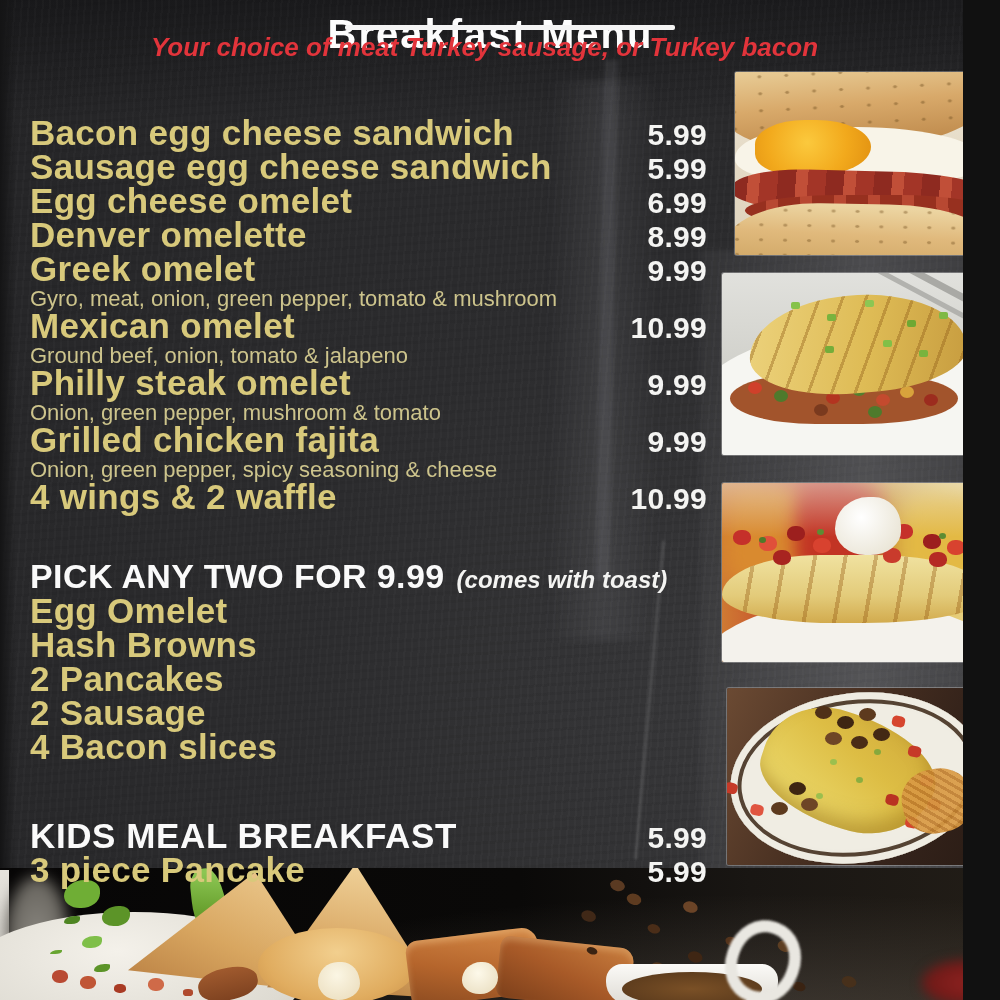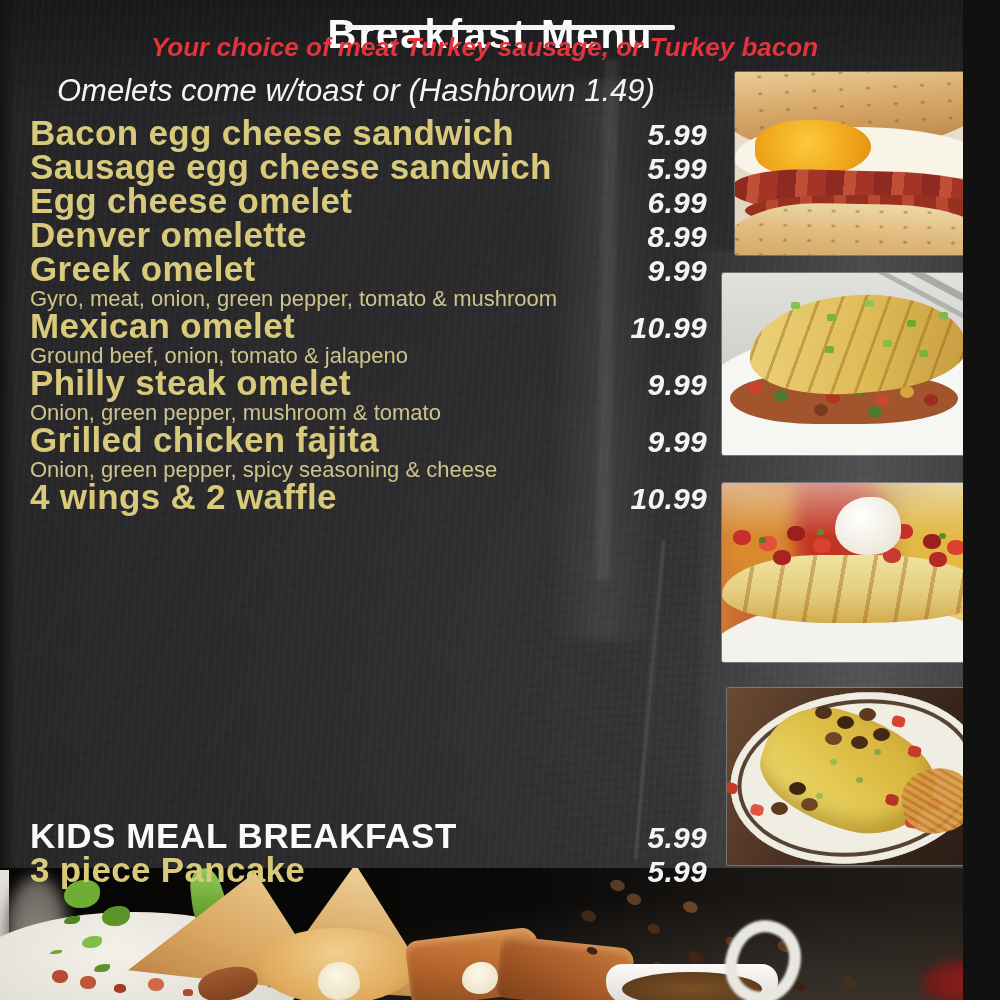--- a/index.html
+++ b/index.html
@@ -36,21 +36,21 @@
   .title-underline{position:absolute;top:25px;left:345px;width:330px;height:5px;background:#f4f4f4;border-radius:2px;}
   .subtitle{position:absolute;top:33px;left:50%;transform:translateX(-50%);margin-left:3px;
     font-size:26px;line-height:28px;font-weight:bold;font-style:italic;color:#e2343b;white-space:nowrap;}
   .note{position:absolute;top:75px;left:57px;font-size:31px;line-height:32px;font-style:italic;
     color:#f4f4f2;white-space:nowrap;}
 
   
   .items{position:absolute;left:30px;top:106px;width:677px;margin-top:10px;}
   .item-row{display:flex;justify-content:space-between;align-items:baseline;height:34px;}
   .item-name{font-size:35px;line-height:34px;font-weight:bold;color:#d8c97b;letter-spacing:.3px;white-space:nowrap;}
-  .item-price{font-size:30px;line-height:34px;font-weight:bold;color:#f4f4f2;letter-spacing:.3px;font-style:italic;}
+  .item-price{font-size:30px;line-height:34px;font-weight:bold;color:#f4f4f2;letter-spacing:.3px;}
   .item-desc{font-size:22px;line-height:21px;color:#cdc48c;margin:2px 0 0 0;max-width:660px;white-space:nowrap;}
   .item-desc.wrap{white-space:normal;max-width:470px;}
 
   
   .pick-two{position:absolute;left:30px;top:558px;width:677px;}
   .pick-heading-row{display:flex;align-items:baseline;height:36px;}
   .pick-heading{font-size:34px;line-height:36px;font-weight:bold;color:#fafafa;letter-spacing:.4px;white-space:nowrap;}
   .pick-note{font-size:24px;line-height:36px;font-weight:bold;font-style:italic;color:#f4f4f2;margin-left:12px;white-space:nowrap;}
   .pick-option{font-size:35px;line-height:34px;font-weight:bold;color:#d8c97b;letter-spacing:.3px;white-space:nowrap;}
 
@@ -293,21 +293,20 @@
     <div class="coffee-surface"></div>
     <div class="cup-handle"></div>
     <div class="strawberries"></div>
   </div>
 
   <div class="content">
 
     <h1 class="title">Breakfast Menu</h1>
     <div class="title-underline"></div>
     <div class="subtitle">Your choice of meat Turkey sausage, or Turkey bacon</div>
-    <div class="note">Omelets come w/toast or (Hashbrown 1.49)</div>
 
     <div class="items">
       <div class="item-row">
         <span class="item-name">Bacon egg cheese sandwich</span>
         <span class="item-price">5.99</span>
       </div>
       <div class="item-row">
         <span class="item-name">Sausage egg cheese sandwich</span>
         <span class="item-price">5.99</span>
       </div>
@@ -338,20 +337,31 @@
         <span class="item-name">Grilled chicken fajita</span>
         <span class="item-price">9.99</span>
       </div>
       <div class="item-desc">Onion, green pepper, spicy seasoning &amp; cheese</div>
       <div class="item-row">
         <span class="item-name">4 wings &amp; 2 waffle</span>
         <span class="item-price">10.99</span>
       </div>
     </div>
 
+    <div class="pick-two">
+      <div class="pick-heading-row">
+        <span class="pick-heading">PICK ANY TWO FOR 9.99</span>
+        <span class="pick-note">(comes with toast)</span>
+      </div>
+      <div class="pick-option">Egg Omelet</div>
+      <div class="pick-option">Hash Browns</div>
+      <div class="pick-option">2 Pancakes</div>
+      <div class="pick-option">2 Sausage</div>
+      <div class="pick-option">4 Bacon slices</div>
+    </div>
 
     <div class="kids">
       <div class="kids-heading-row">
         <span class="kids-heading">KIDS MEAL BREAKFAST</span>
         <span class="item-price">5.99</span>
       </div>
       <div class="item-row">
         <span class="item-name">3 piece Pancake</span>
         <span class="item-price">5.99</span>
       </div>

